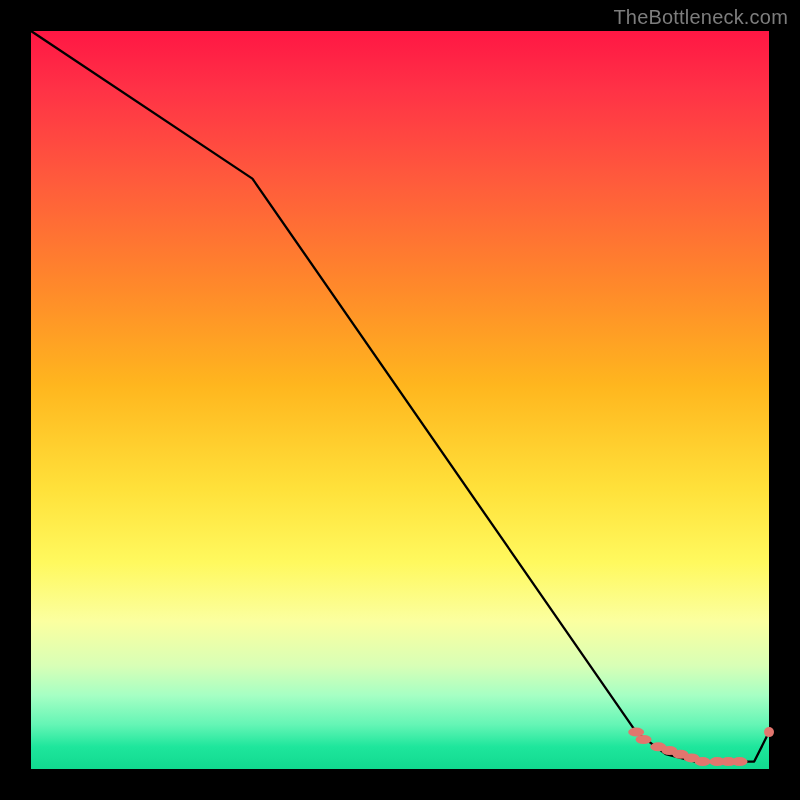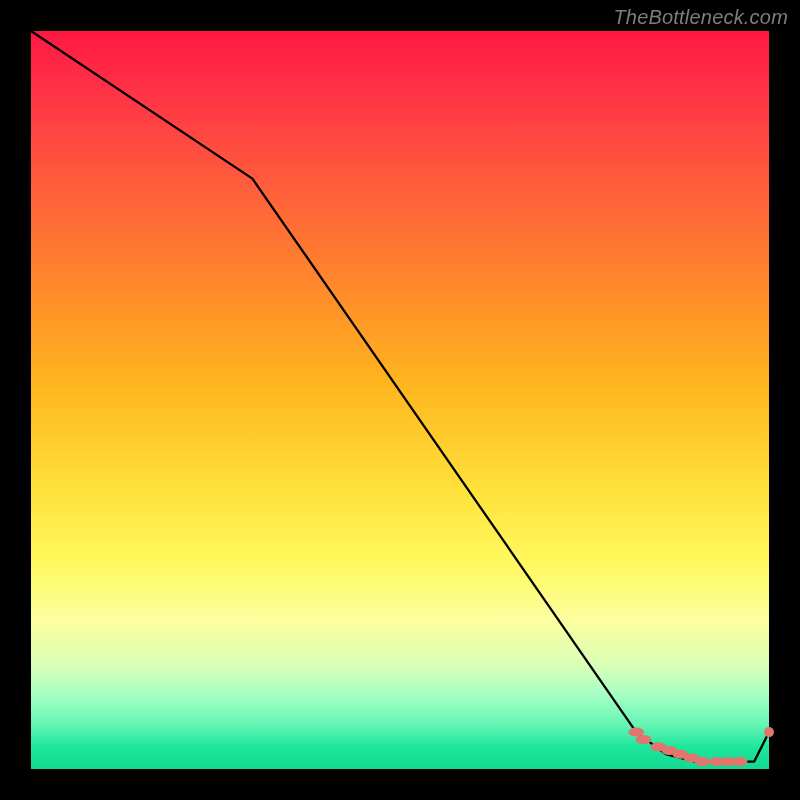--- a/index.html
+++ b/index.html
@@ -9,21 +9,20 @@
     height: 800px;
     background: #000;
     overflow: hidden;
     font-family: Arial, Helvetica, sans-serif;
   }
   .stage {
     position: relative;
     width: 800px;
     height: 800px;
     background: #000;
-    font-style: italic;
   }
   .plot {
     position: absolute;
     left: 31px;
     top: 31px;
     width: 738px;
     height: 738px;
     background: linear-gradient(to bottom,
       #ff1744 0%,
       #ff3246 8%,

